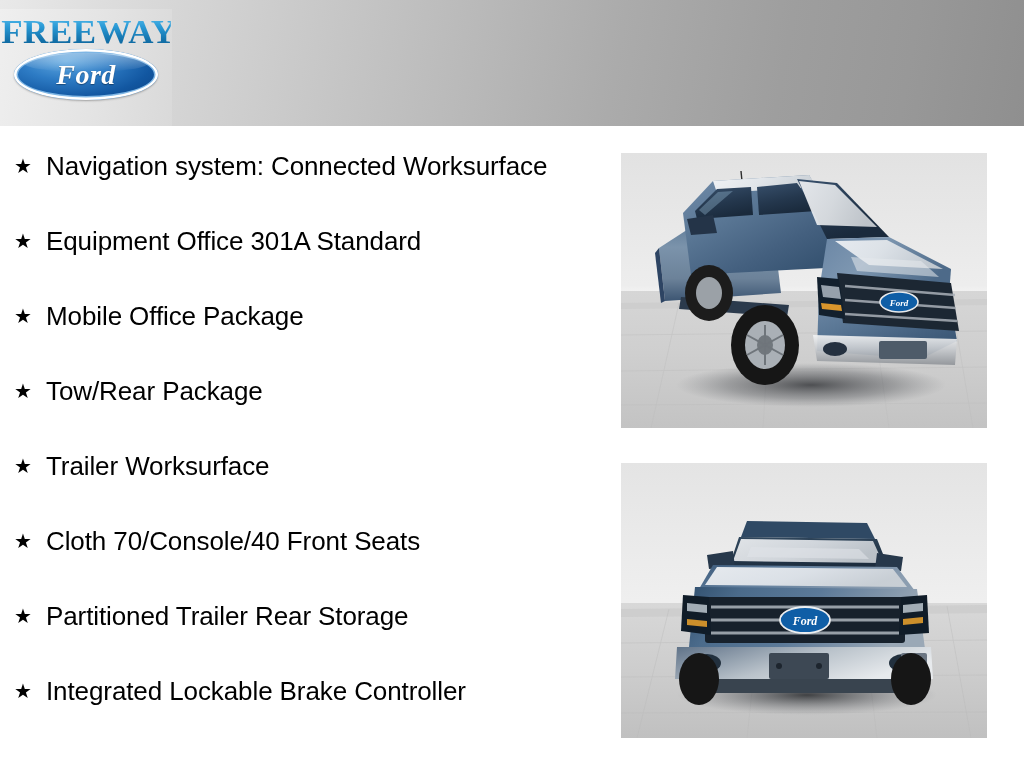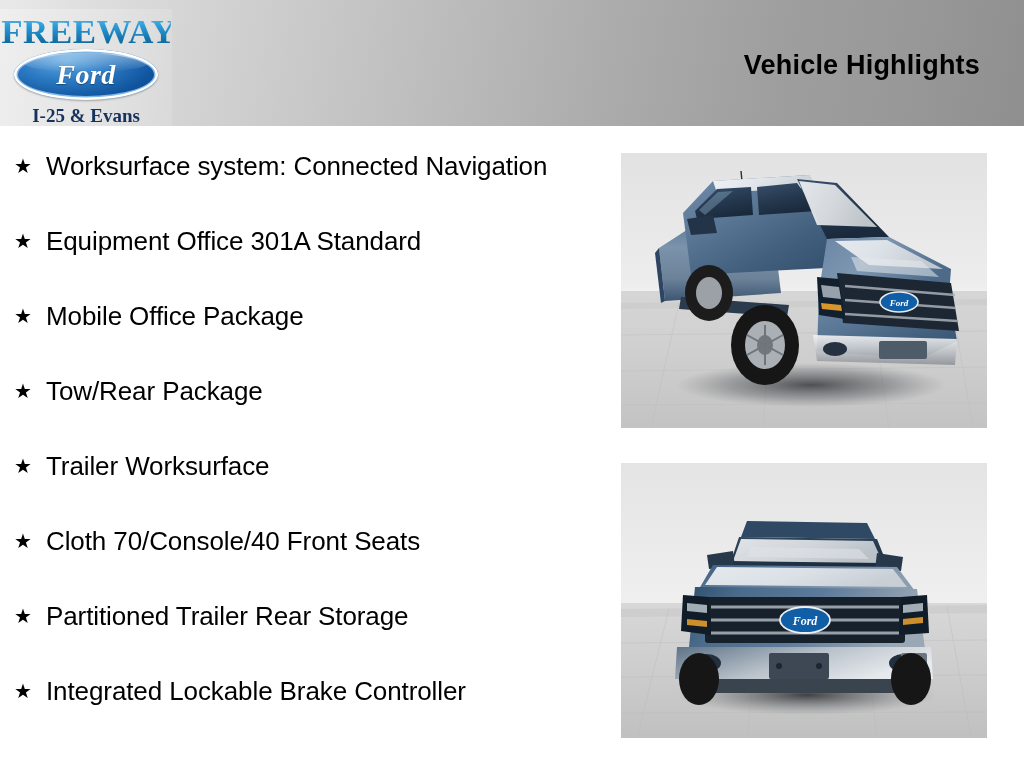--- a/index.html
+++ b/index.html
@@ -163,31 +163,29 @@
 </head>
 <body>
 
 <div class="header">
 
   <div class="logo-block">
     <div class="logo-freeway">FREEWAY</div>
     <div class="ford-oval">
       <div class="ford-script">Ford</div>
     </div>
-    <div class="logo-tagline">I-25 &amp; Evans</div>
-  </div>
-
-  <div class="header-title">Vehicle Highlights</div>
+  </div>
+
 </div>
 
 <div class="highlights">
 
   <div class="bullet-row">
     <span class="bullet-star">★</span>
-    <span class="bullet-text">Worksurface system: Connected Navigation</span>
+    <span class="bullet-text">Navigation system: Connected Worksurface</span>
   </div>
 
   <div class="bullet-row">
     <span class="bullet-star">★</span>
     <span class="bullet-text">Equipment Office 301A Standard</span>
   </div>
 
   <div class="bullet-row">
     <span class="bullet-star">★</span>
     <span class="bullet-text">Mobile Office Package</span>

